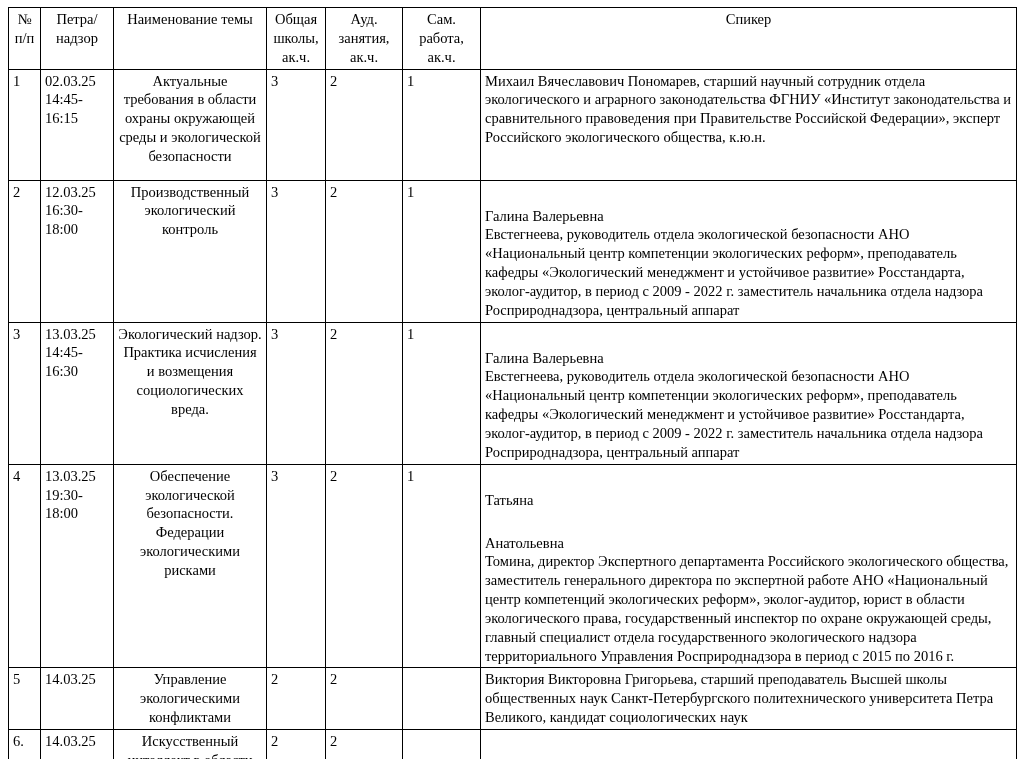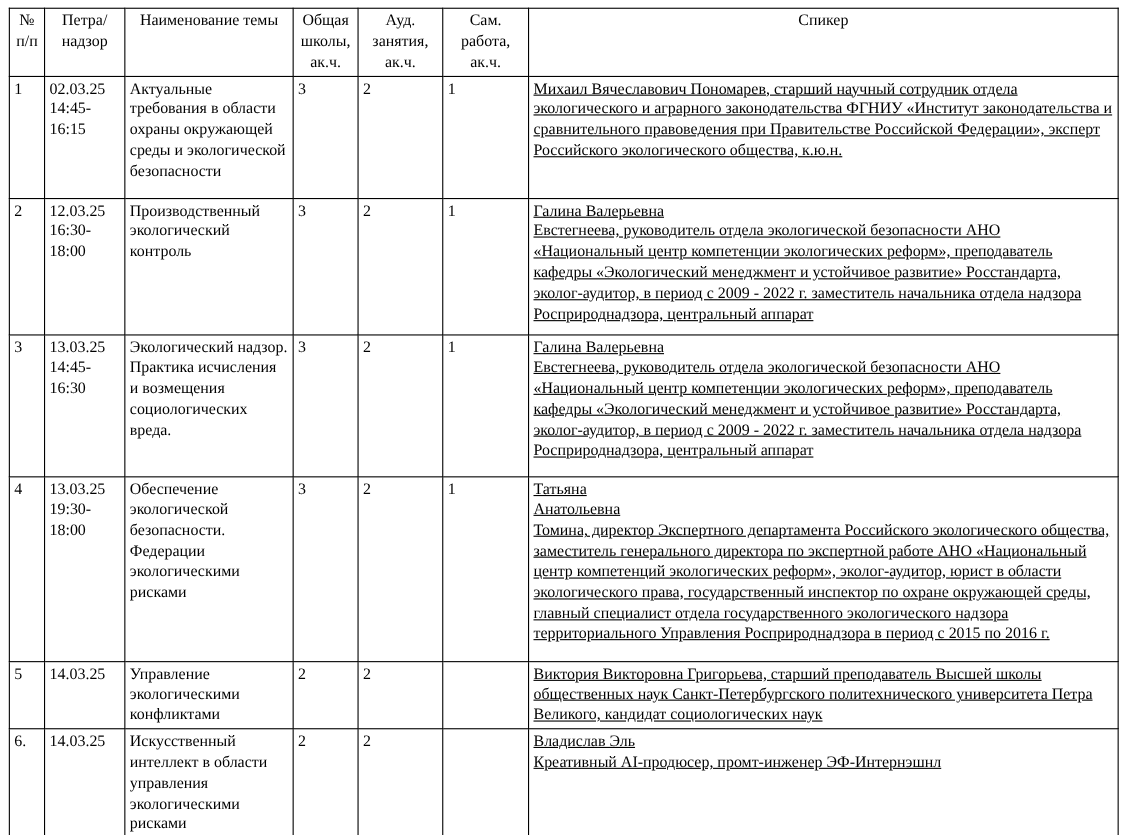--- a/index.html
+++ b/index.html
@@ -59,25 +59,25 @@
   tr.r1 { height: 111px; }
   tr.r2 { height: 124px; }
   tr.r3 { height: 129px; }
   tr.r4 { height: 168px; }
   tr.r5 { height: 57px; }
   tr.r6 { height: 87px; }
 
   td.num, td.date, td.total, td.aud, td.self {
     text-align: left;
   }
-  td.topic { text-align: left; }
-  td.speaker { text-align: left; text-decoration: underline; }
+  td.topic { text-align: center; }
+  td.speaker { text-align: left; }
 
   .hdr-line { display: block; }
-  .sp-line { display: block; }
+  .sp-line { display: block; margin-top: 24px; }
 </style>
 </head>
 <body>
 
 <div class="sheet">
   <table class="schedule">
     <colgroup>
       <col class="c-num">
       <col class="c-date">
       <col class="c-topic">

